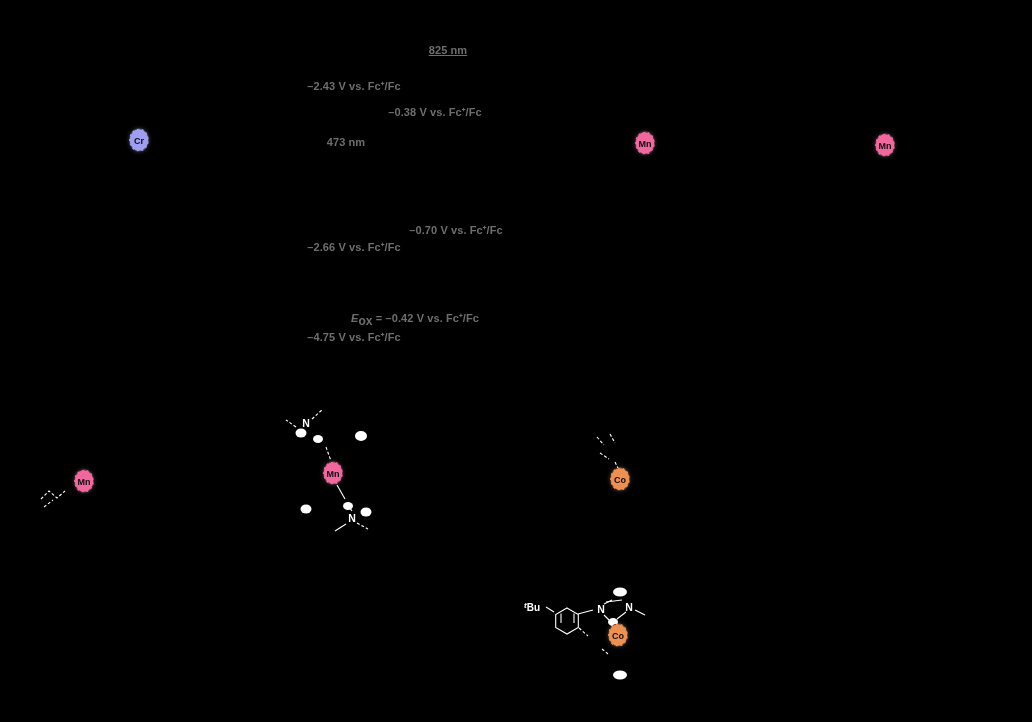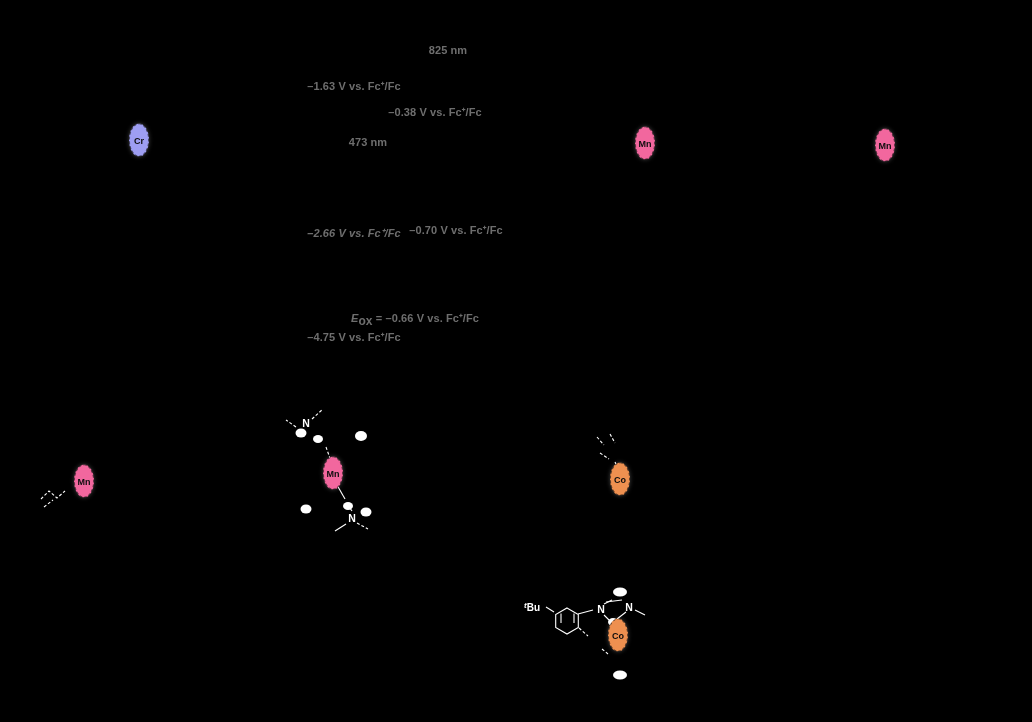--- a/index.html
+++ b/index.html
@@ -27,21 +27,21 @@
     font-size: 11px;
     letter-spacing: 0.1px;
   }
   .annotation sub {
     font-size: 12px;
   }
   .it { font-style: italic; }
   .metal-badge {
     position: absolute;
     width: 20px;
-    height: 33px;
+    height: 23px;
     border-radius: 50%;
     transform: translate(-50%, -50%);
     display: flex;
     align-items: center;
     justify-content: center;
     border: 1.6px dashed rgba(15,15,15,0.6);
     box-sizing: border-box;
     font-weight: bold;
     font-size: 9px;
     color: #0d0d0d;
@@ -105,27 +105,27 @@
       <path d="M602,649 L608,654" stroke-dasharray="3 2"></path>
       <ellipse cx="620" cy="592" rx="7" ry="4.5" fill="#ffffff" stroke="none"></ellipse>
       <ellipse cx="613" cy="622" rx="5" ry="4" fill="#ffffff" stroke="none"></ellipse>
       <ellipse cx="620" cy="675" rx="7" ry="4.5" fill="#ffffff" stroke="none"></ellipse>
       <text x="601" y="613" fill="#ffffff" stroke="none" font-size="10.5" text-anchor="middle">N</text>
       <text x="629" y="611" fill="#ffffff" stroke="none" font-size="10.5" text-anchor="middle">N</text>
     </g>
   </svg>
 
   <div class="layer" style="color: rgb(110, 110, 110);">
-    <div class="annotation" style="left: 415px; top: 319px;"><span class="it">E</span><sub>ox</sub><span> = –0.66 V vs. Fc⁺/Fc</span></div>
-  <div class="annotation" style="left: 448px; top: 50px;">825 nm</div>
+    <div class="annotation" style="left: 415px; top: 319px;"><span class="it">E</span><sub>ox</sub><span> = –0.42 V vs. Fc⁺/Fc</span></div>
+  <div class="annotation" style="left: 448px; top: 50px; text-decoration: underline;">825 nm</div>
       <div class="annotation" style="left: 435px; top: 67px; margin-top: 44px;">–0.38 V vs. Fc⁺/Fc</div>
-      <div class="annotation" style="left: 354px; top: 85px;">–1.63 V vs. Fc⁺/Fc</div>
-      <div class="annotation" style="left: 368px; top: 142px;">473 nm</div>
+      <div class="annotation" style="left: 354px; top: 85px;">–2.43 V vs. Fc⁺/Fc</div>
+      <div class="annotation" style="left: 346px; top: 142px;">473 nm</div>
       <div class="annotation" style="left: 440px; top: 229px; margin-left: 16px;">–0.70 V vs. Fc⁺/Fc</div>
-      <div class="annotation" style="left: 354px; top: 232px; font-style: italic;">–2.66 V vs. Fc⁺/Fc</div>
+      <div class="annotation" style="left: 354px; top: 246px;">–2.66 V vs. Fc⁺/Fc</div>
       <div class="annotation" style="left: 354px; top: 336px;">–4.75 V vs. Fc⁺/Fc</div>
     </div>
 
   <div class="layer">
       <div class="metal-badge" style="left: 139px; top: 140px; background: rgb(158, 158, 242);">
         <span>Cr</span>
       </div>
       <div class="metal-badge" style="left: 645px; top: 143px; background: rgb(242, 103, 158);">
         <span>Mn</span>
       </div>

